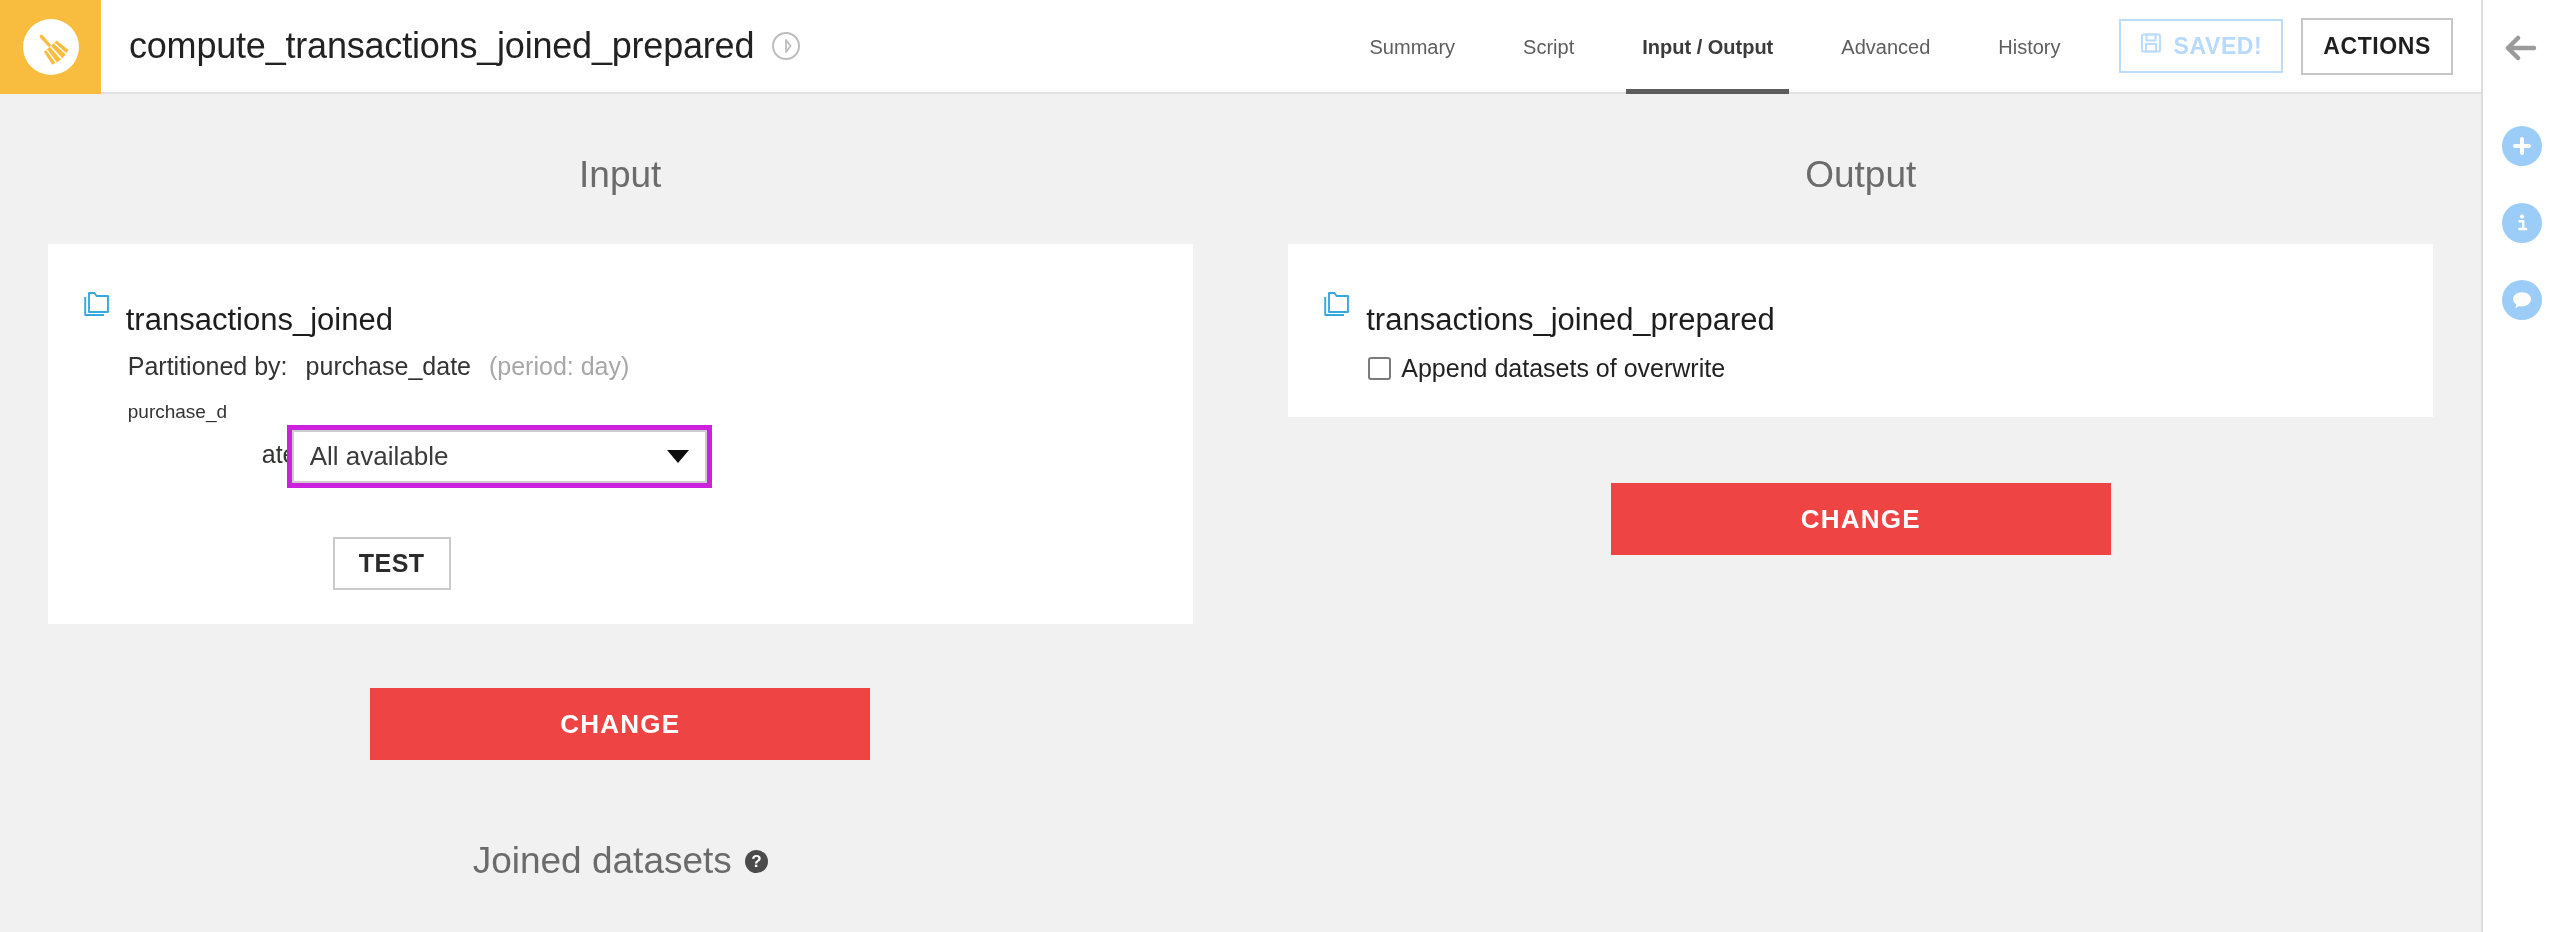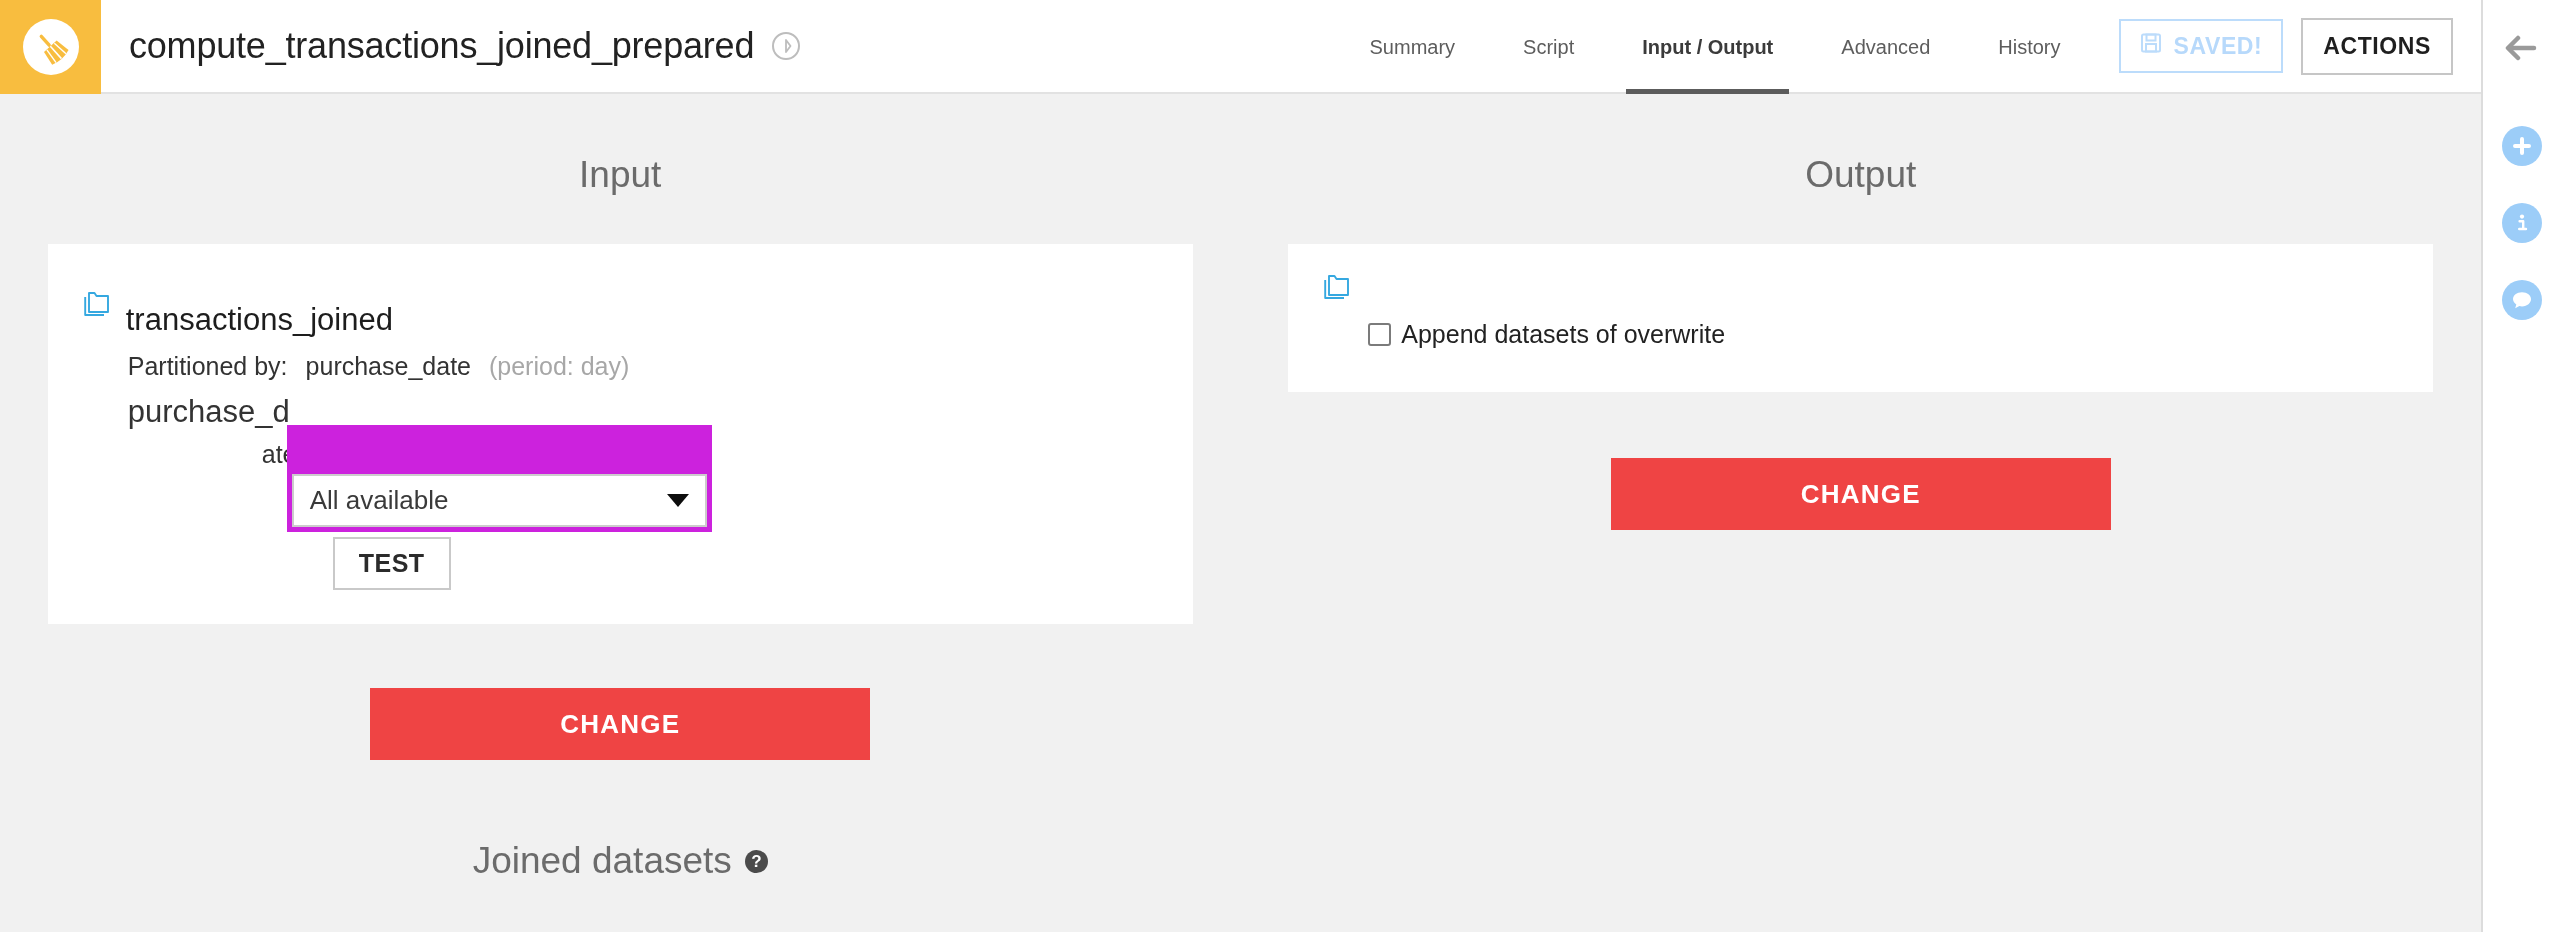--- a/index.html
+++ b/index.html
@@ -209,21 +209,21 @@
     white-space: nowrap;
   }
   .meta-dim { color: #a7a7a7; }
 
   .part-block {
     margin-top: 14px;
     padding-left: 46px;
     position: relative;
   }
   .part-label-1 {
-    font-size: 31px;
+    font-size: 19px;
     color: #333333;
     display: block;
     line-height: 34px;
   }
   .part-label-2 {
     font-size: 25px;
     color: #333333;
     position: absolute;
     left: 180px;
     top: 42px;
@@ -244,21 +244,20 @@
     height: 53px;
     background: #ffffff;
     border: 2px solid #cccccc;
     display: flex;
     align-items: center;
     justify-content: space-between;
     padding: 0 16px 0 16px;
     font-size: 26px;
     color: #3a3a3a;
     cursor: pointer;
-    margin-top: 44px;
   }
   .caret {
     width: 0; height: 0;
     border-left: 11px solid transparent;
     border-right: 11px solid transparent;
     border-top: 13px solid #0d0d0d;
   }
 
   .btn-test {
     margin-top: 108px;
@@ -480,20 +479,21 @@
 
         <div class="card card-output">
 
           <div class="ds-row">
             <span class="folder-icon">
               <svg width="30" height="26" viewBox="0 0 30 26" aria-hidden="true">
                 <path d="M7 2 H12.5 L14.5 5 H26 V21 H7 Z" fill="none" stroke="#35a8e0" stroke-width="1.9" stroke-linejoin="round"></path>
                 <path d="M3.2 6 V24 H22" fill="none" stroke="#35a8e0" stroke-width="1.9" stroke-linejoin="round"></path>
               </svg>
             </span>
+            <span class="ds-name">transactions_joined_prepared</span>
           </div>
 
           <div class="chk-row">
             <span class="chk-box"></span>
             <span class="chk-label">Append datasets of overwrite</span>
           </div>
         </div>
 
         <div class="change-wrap-output">
           <button class="btn-change">CHANGE</button>

